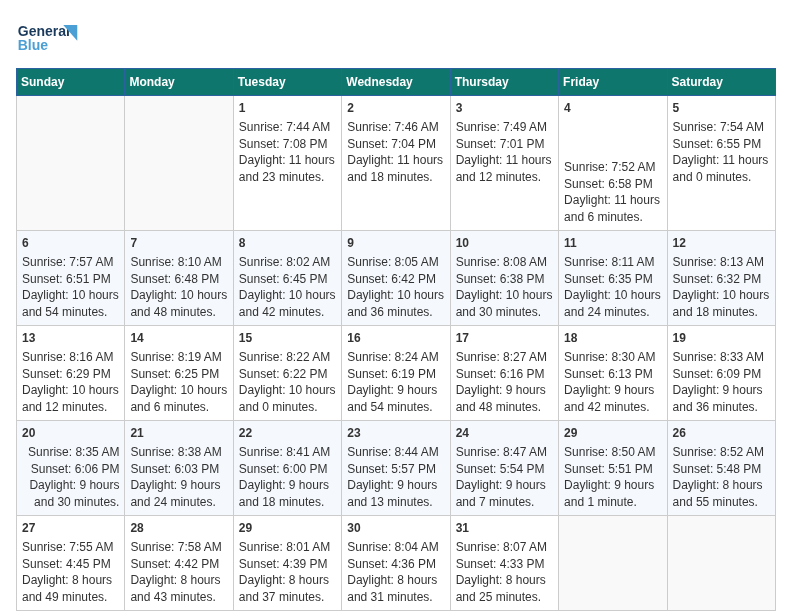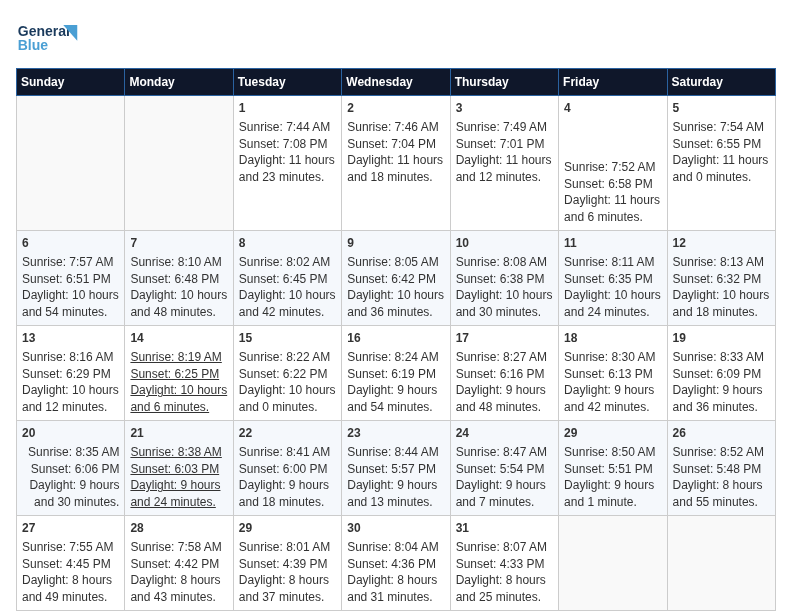--- a/index.html
+++ b/index.html
@@ -34,21 +34,21 @@
     .location-title {
       font-size: 15px;
       color: #555;
     }
     .calendar-table {
       width: 100%;
       border-collapse: collapse;
       font-size: 11px;
     }
     .calendar-table th {
-      background: #0f172a;
+      background: #0f766e;
       color: #fff;
       padding: 6px 4px;
       text-align: left;
       font-size: 12px;
       font-weight: bold;
       border: 1px solid #2a62a0;
     }
     .calendar-table td {
       border: 1px solid #ccc;
       padding: 4px 5px;
@@ -202,21 +202,21 @@
       <tr>
         <td>
           <span class="day-num">13</span>
           <div class="day-info" style="white-space: pre-line;">Sunrise: 8:16 AM
 Sunset: 6:29 PM
 Daylight: 10 hours
 and 12 minutes.</div>
         </td>
         <td>
           <span class="day-num">14</span>
-          <div class="day-info" style="white-space: pre-line; text-decoration: underline;">Sunrise: 8:19 AM
+          <div class="day-info" style="white-space: pre-line;">Sunrise: 8:19 AM
 Sunset: 6:25 PM
 Daylight: 10 hours
 and 6 minutes.</div>
         </td>
         <td>
           <span class="day-num">15</span>
           <div class="day-info" style="white-space: pre-line;">Sunrise: 8:22 AM
 Sunset: 6:22 PM
 Daylight: 10 hours
 and 0 minutes.</div>
@@ -253,21 +253,21 @@
       <tr>
         <td>
           <span class="day-num">20</span>
           <div class="day-info" style="white-space: pre-line; text-align: right;">Sunrise: 8:35 AM
 Sunset: 6:06 PM
 Daylight: 9 hours
 and 30 minutes.</div>
         </td>
         <td>
           <span class="day-num">21</span>
-          <div class="day-info" style="white-space: pre-line; text-decoration: underline;">Sunrise: 8:38 AM
+          <div class="day-info" style="white-space: pre-line;">Sunrise: 8:38 AM
 Sunset: 6:03 PM
 Daylight: 9 hours
 and 24 minutes.</div>
         </td>
         <td>
           <span class="day-num">22</span>
           <div class="day-info" style="white-space: pre-line;">Sunrise: 8:41 AM
 Sunset: 6:00 PM
 Daylight: 9 hours
 and 18 minutes.</div>

